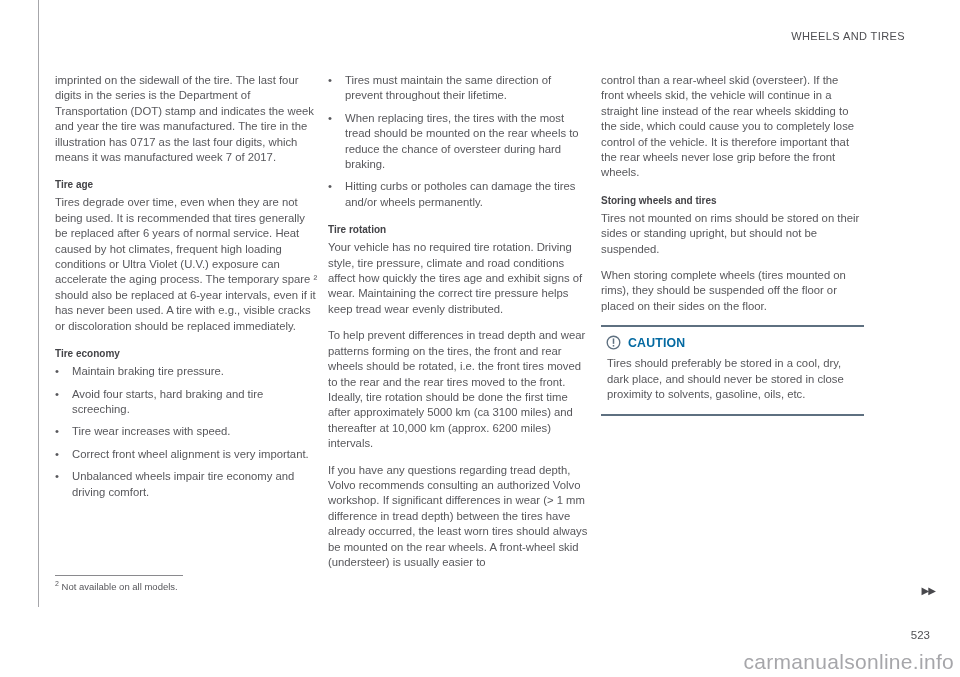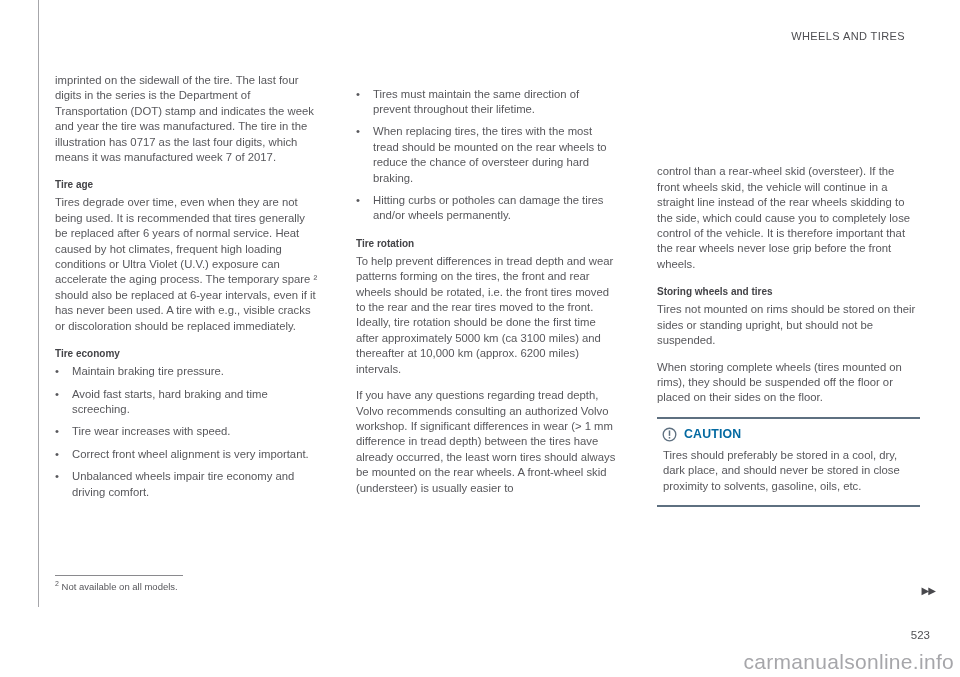--- a/index.html
+++ b/index.html
@@ -17,21 +17,21 @@
     width: 1px; height: 607px; background: #a6a6aa;
   }
 
   .header {
     position: absolute; top: 30px; right: 55px;
     font-size: 11px; color: #4d4d51; letter-spacing: 0.4px;
   }
 
   .columns {
     position: absolute; top: 73px; left: 55px;
-    display: flex; gap: 38px; align-items: flex-end;
+    display: flex; gap: 10px;
   }
   .col { width: 263px; }
 
   p.body {
     font-size: 11.3px; line-height: 15.4px; color: #57575b;
     margin: 0 0 11px 0;
   }
   h2.sub {
     font-size: 10px; font-weight: bold; color: #434347;
     margin: 14px 0 5px 0;
@@ -98,21 +98,21 @@
       <h2 class="sub">Tire age</h2>
       <p class="body">Tires degrade over time, even when they are not being used. It is recommended that tires generally be replaced after 6 years of normal service. Heat caused by hot climates, frequent high loading conditions or Ultra Violet (U.V.) exposure can accelerate the aging process. The temporary spare ² should also be replaced at 6-year intervals, even if it has never been used. A tire with e.g., visible cracks or discoloration should be replaced immediately.</p>
 
       <h2 class="sub">Tire economy</h2>
       <div class="bullet-item">
         <span class="dot">•</span>
         <span>Maintain braking tire pressure.</span>
       </div>
       <div class="bullet-item">
         <span class="dot">•</span>
-        <span>Avoid fast starts, hard braking and time screeching.</span>
+        <span>Avoid four starts, hard braking and tire screeching.</span>
       </div>
       <div class="bullet-item">
         <span class="dot">•</span>
         <span>Tire wear increases with speed.</span>
       </div>
       <div class="bullet-item">
         <span class="dot">•</span>
         <span>Correct front wheel alignment is very important.</span>
       </div>
       <div class="bullet-item">
@@ -129,20 +129,21 @@
       <div class="bullet-item">
         <span class="dot">•</span>
         <span>When replacing tires, the tires with the most tread should be mounted on the rear wheels to reduce the chance of oversteer during hard braking.</span>
       </div>
       <div class="bullet-item">
         <span class="dot">•</span>
         <span>Hitting curbs or potholes can damage the tires and/or wheels permanently.</span>
       </div>
 
       <h2 class="sub">Tire rotation</h2>
+      <p class="body">Your vehicle has no required tire rotation. Driving style, tire pressure, climate and road conditions affect how quickly the tires age and exhibit signs of wear. Maintaining the correct tire pressure helps keep tread wear evenly distributed.</p>
       <p class="body">To help prevent differences in tread depth and wear patterns forming on the tires, the front and rear wheels should be rotated, i.e. the front tires moved to the rear and the rear tires moved to the front. Ideally, tire rotation should be done the first time after approximately 5000 km (ca 3100 miles) and thereafter at 10,000 km (approx. 6200 miles) intervals.</p>
       <p class="body">If you have any questions regarding tread depth, Volvo recommends consulting an authorized Volvo workshop. If significant differences in wear (&gt; 1 mm difference in tread depth) between the tires have already occurred, the least worn tires should always be mounted on the rear wheels. A front-wheel skid (understeer) is usually easier to</p>
     </section>
 
     <section class="col">
       <p class="body">control than a rear-wheel skid (oversteer). If the front wheels skid, the vehicle will continue in a straight line instead of the rear wheels skidding to the side, which could cause you to completely lose control of the vehicle. It is therefore important that the rear wheels never lose grip before the front wheels.</p>
 
       <h2 class="sub">Storing wheels and tires</h2>
       <p class="body">Tires not mounted on rims should be stored on their sides or standing upright, but should not be suspended.</p>
       <p class="body">When storing complete wheels (tires mounted on rims), they should be suspended off the floor or placed on their sides on the floor.</p>

